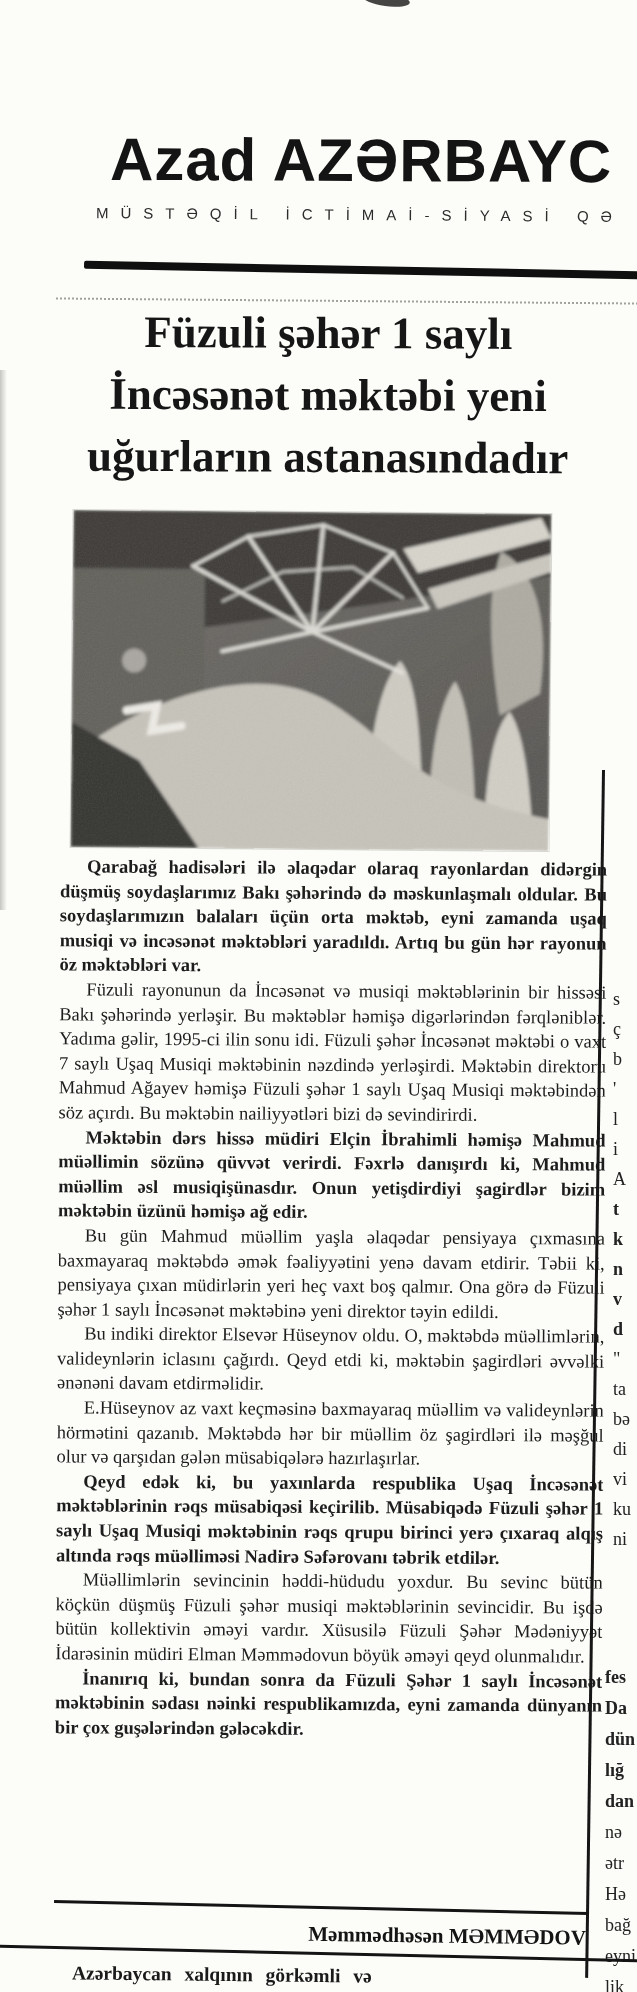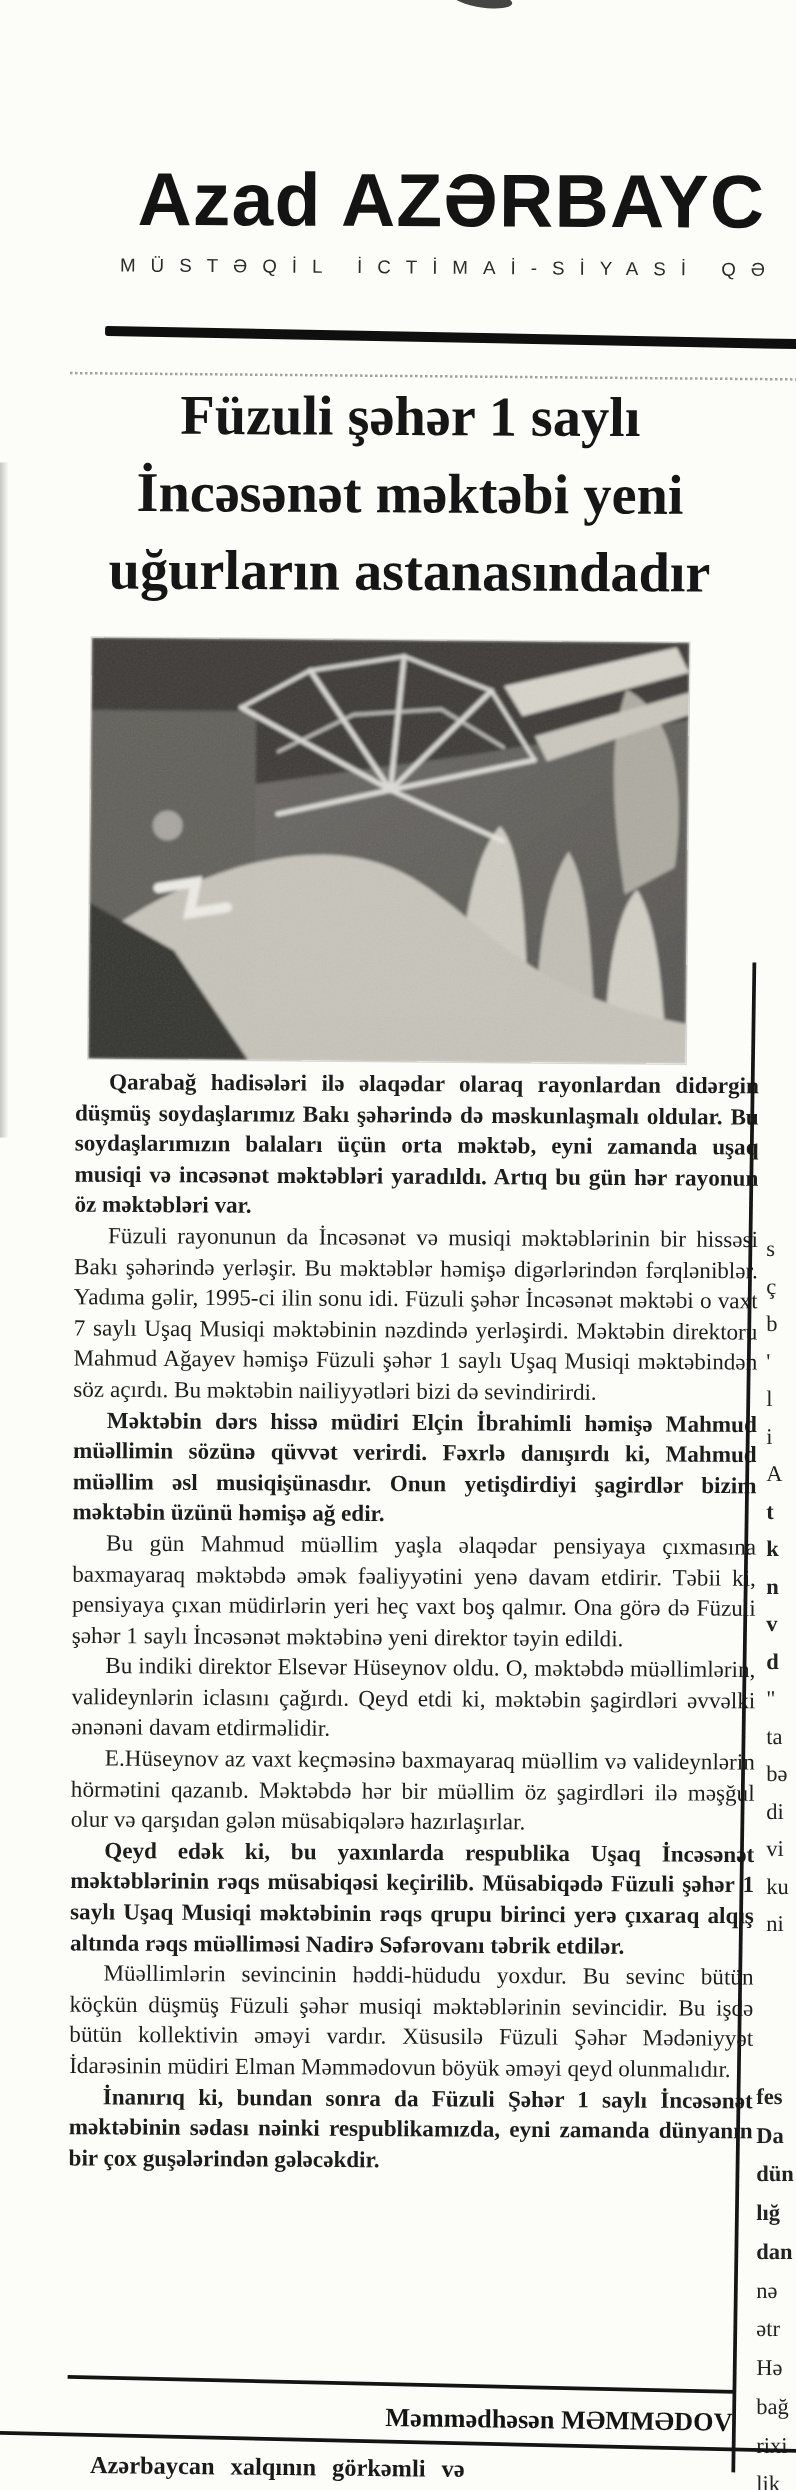--- a/index.html
+++ b/index.html
@@ -198,21 +198,21 @@
       <span class="frag bold">dan</span>
 
       <span class="frag">nə</span>
 
       <span class="frag">ətr</span>
 
       <span class="frag">Hə</span>
 
       <span class="frag">bağ</span>
 
-      <span class="frag">rixi</span>
+      <span class="frag">eyni</span>
 
       <span class="frag">lik</span>
     </div>
 
   <div class="byline-rule-top"></div>
   <div class="byline">Məmmədhəsən MƏMMƏDOV</div>
   <div class="byline-rule-bottom"></div>
 
   <div class="teaser">Azərbaycan xalqının görkəmli və</div>
 

